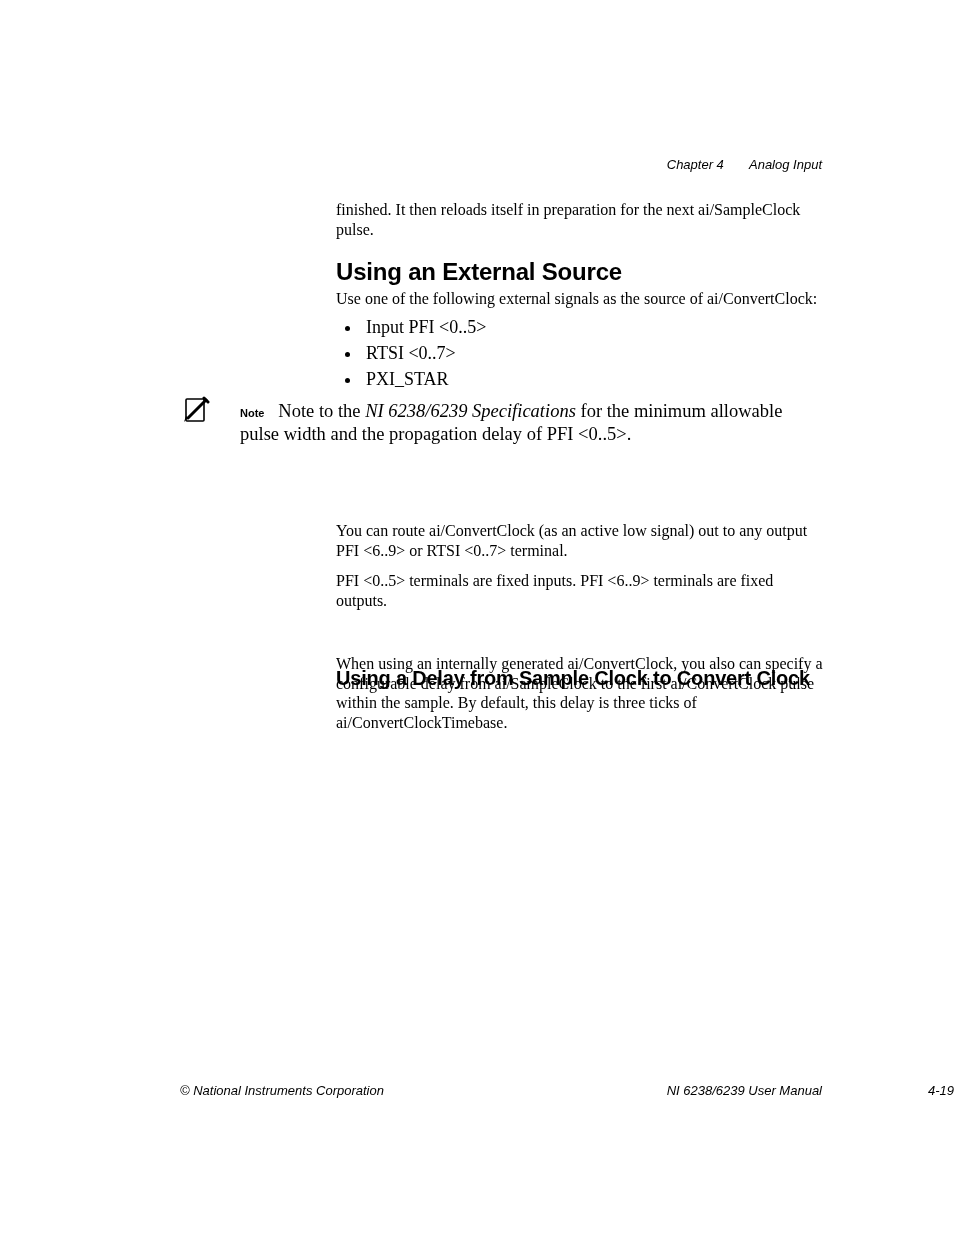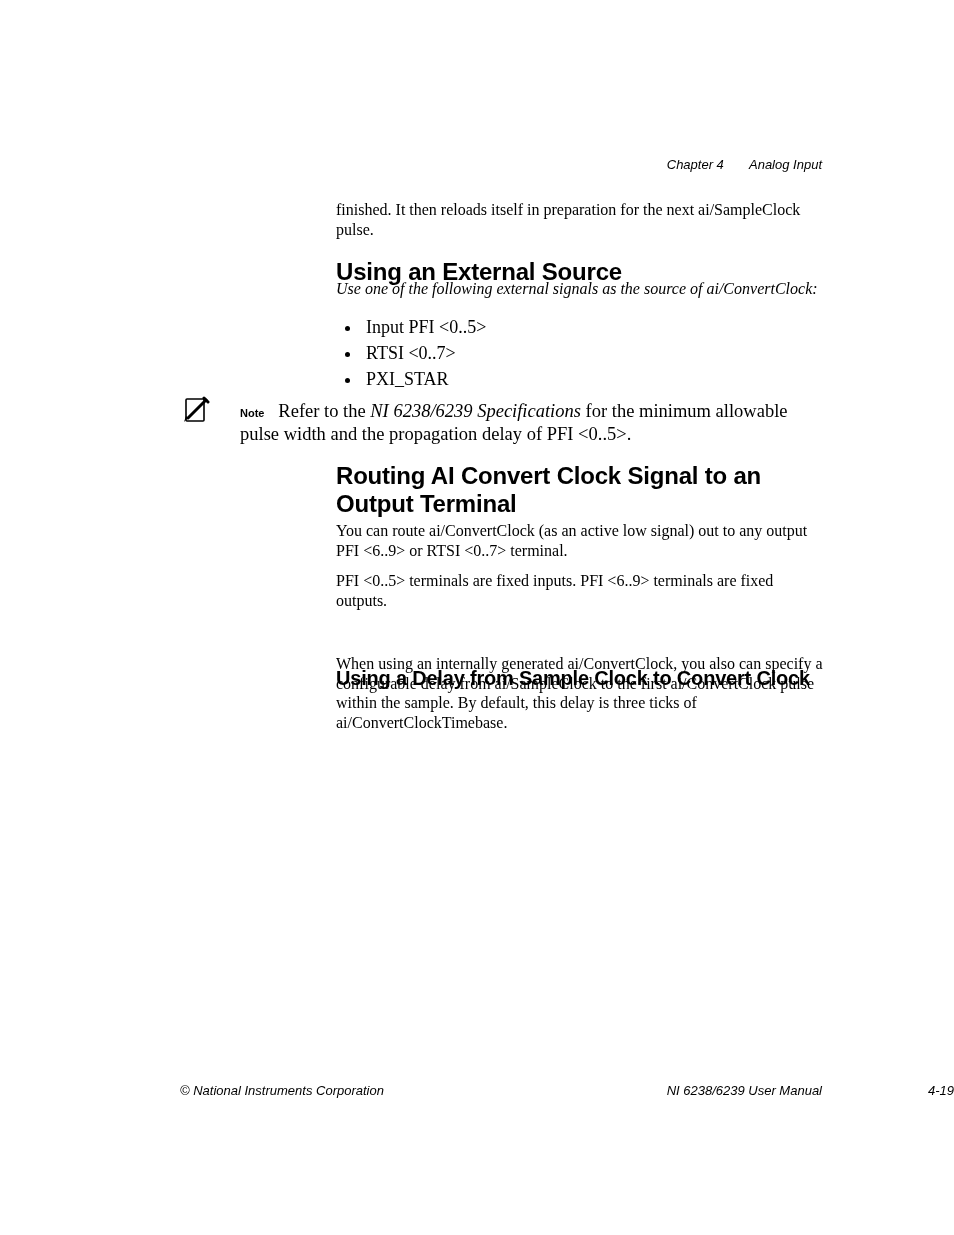--- a/index.html
+++ b/index.html
@@ -40,21 +40,21 @@
     position: absolute;
     left: 336px;
     font-family: Arial, "Helvetica Neue", Helvetica, sans-serif;
     font-weight: bold;
     font-stretch: condensed;
     letter-spacing: -0.2px;
     color: #000;
     width: 490px;
   }
   .h2-a { top: 258px; font-size: 24px; }
-  .para-a { top: 279px; font-style: italic; }
+  .para-a { top: 289px; }
   .bullets {
     position: absolute;
     left: 336px;
     top: 314px;
     width: 490px;
     font-size: 18px;
     line-height: 1.45;
     padding-left: 26px;
     margin: 0;
   }
@@ -129,25 +129,24 @@
   <div class="note-row">
     <svg class="note-icon" viewBox="0 0 32 28">
       <g fill="none" stroke="#000" stroke-width="1.6">
         <rect x="6" y="3" width="18" height="22" rx="1" fill="#fff"></rect>
         <path d="M26 4 L8 22" stroke-width="3" stroke-linecap="round"></path>
         <path d="M8 22 L4 26 L6 20 Z" fill="#000" stroke="none"></path>
         <path d="M24 2 L28 6" stroke-width="3" stroke-linecap="round"></path>
       </g>
     </svg>
     <div class="note-text">
-      <span class="note-label">Note</span>&nbsp;&nbsp;&nbsp;<span>Refer to the </span><span class="spec-ital">NI 6238/6239 Specifications</span><span> for the minimum allowable pulse width and the propagation delay of PFI &lt;0..5&gt;.</span>
+      <span class="note-label">Note</span>&nbsp;&nbsp;&nbsp;<span>Note to the </span><span class="spec-ital">NI 6238/6239 Specifications</span><span> for the minimum allowable pulse width and the propagation delay of PFI &lt;0..5&gt;.</span>
     </div>
   </div>
 
-  <div class="h2 h2-b">Routing AI Convert Clock Signal to an Output Terminal</div>
   <div class="body-block para-b">You can route ai/ConvertClock (as an active low signal) out to any output PFI &lt;6..9&gt; or RTSI &lt;0..7&gt; terminal.</div>
   <div class="body-block para-c">PFI &lt;0..5&gt; terminals are fixed inputs. PFI &lt;6..9&gt; terminals are fixed outputs.</div>
 
   <div class="h2 h2-c">Using a Delay from Sample Clock to Convert Clock</div>
   <div class="body-block para-d">When using an internally generated ai/ConvertClock, you also can specify a configurable delay from ai/SampleClock to the first ai/ConvertClock pulse within the sample. By default, this delay is three ticks of ai/ConvertClockTimebase.</div>
 
   <div class="footer">
     <span class="footer-left">© National Instruments Corporation</span>
     <span class="footer-center">4-19</span>
     <span class="footer-right">NI 6238/6239 User Manual</span>

